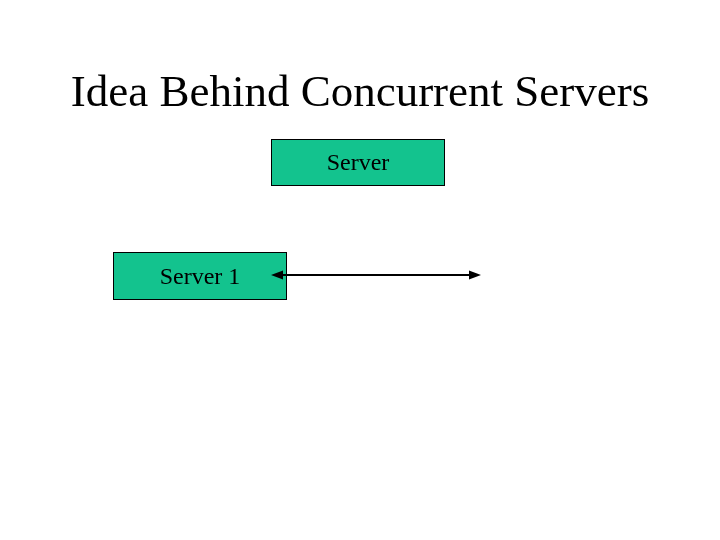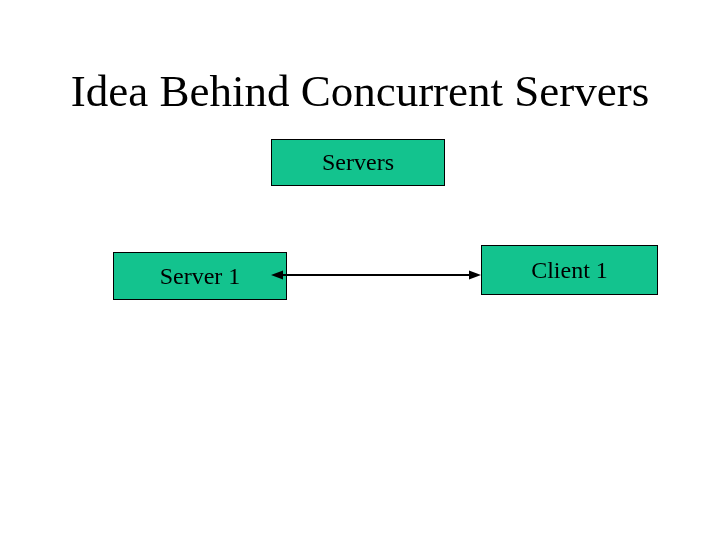--- a/index.html
+++ b/index.html
@@ -66,30 +66,27 @@
   }
 </style>
 </head>
 <body>
 
 <div class="slide">
 
   <h1 class="title">Idea Behind Concurrent Servers</h1>
 
   <div class="box box-server">
-    <span>Servers</span>
+    <span>Server</span>
   </div>
 
   <div class="box box-server1">
     <span>Server 1</span>
   </div>
 
-  <div class="box box-client1">
-    <span>Client 1</span>
-  </div>
 
   <svg class="connector" width="212" height="16" viewBox="0 0 212 16" xmlns="http://www.w3.org/2000/svg">
     <line x1="9" y1="8" x2="203" y2="8"></line>
     <polygon points="1,8 13,3.5 13,12.5"></polygon>
     <polygon points="211,8 199,3.5 199,12.5"></polygon>
   </svg>
 
 </div>
 
 </body></html>

